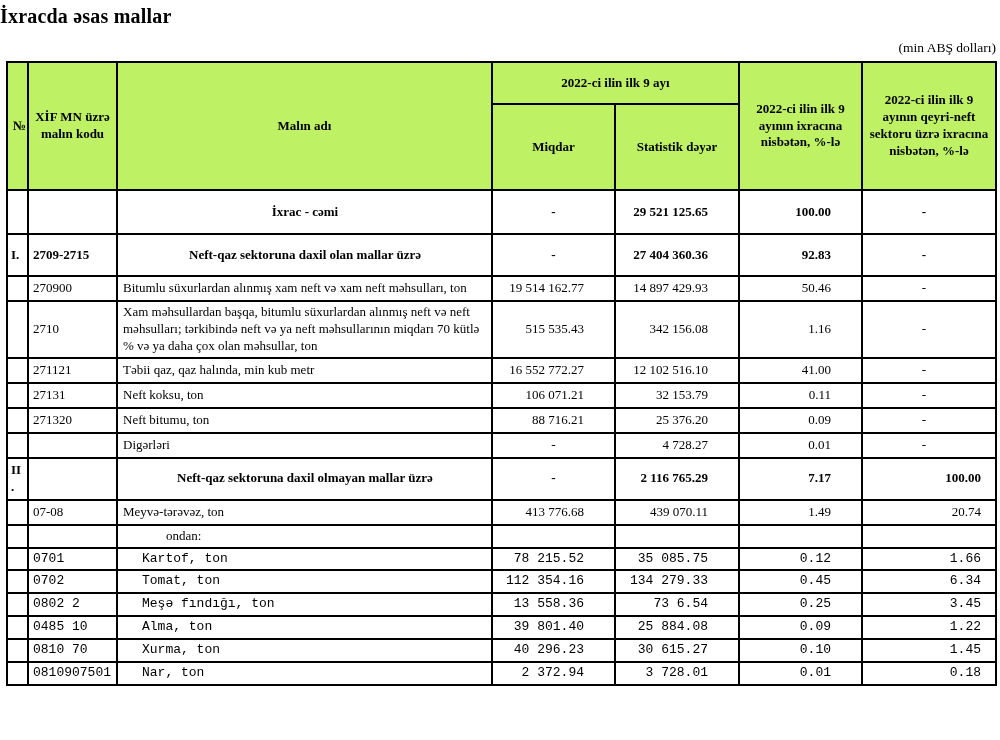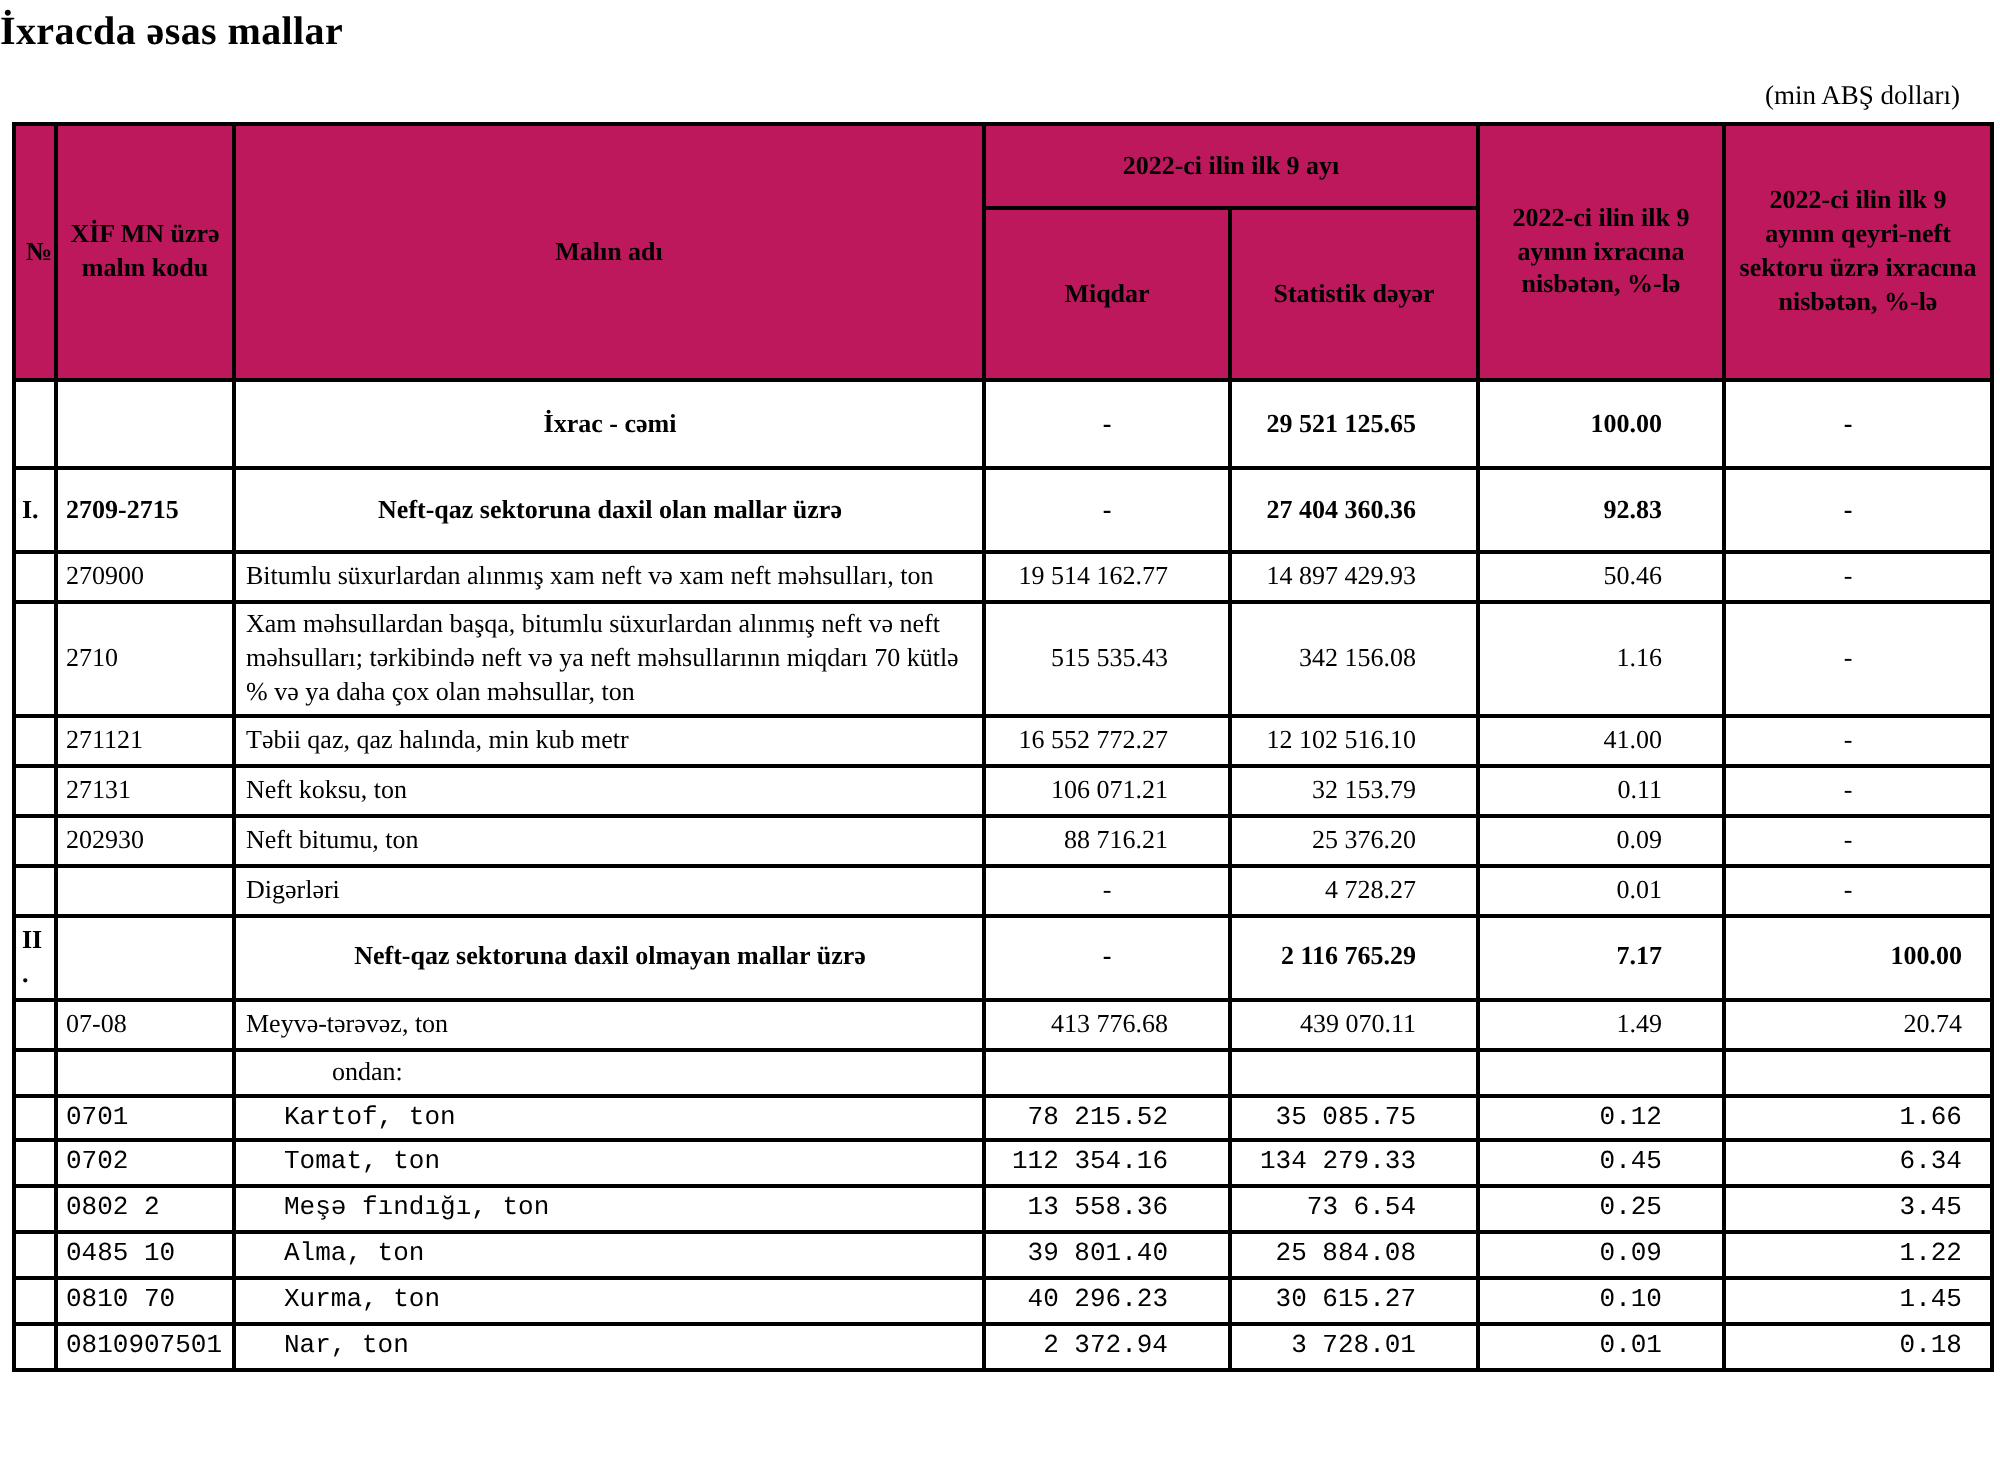--- a/index.html
+++ b/index.html
@@ -12,39 +12,39 @@
   }
   .page-title {
     font-weight: bold;
     font-size: 20px;
     padding-top: 5px;
     letter-spacing: 0.2px;
   }
   .unit-note {
     text-align: right;
     font-size: 13.5px;
-    padding: 12px 20px 5px 0;
+    padding: 12px 4px 5px 0;
   }
   table.export-table {
     border-collapse: collapse;
     table-layout: fixed;
     width: 989px;
     margin-left: 6px;
   }
   .export-table th, .export-table td {
     border: 2px solid #000000;
     font-size: 13px;
     line-height: 1.3;
     vertical-align: middle;
     padding: 2px 4px;
     overflow: hidden;
     word-wrap: break-word;
   }
   .export-table th {
-    background: #be185d;
+    background: #bef264;
     font-weight: bold;
     text-align: center;
     padding: 2px 5px;
   }
   tr.hdr-top { height: 42px; }
   tr.hdr-sub { height: 86px; }
 
   td.cell-no { padding-left: 3px; text-align: left; }
   td.cell-code { padding-left: 4px; text-align: left; }
   td.cell-name { padding-left: 5px; text-align: left; }
@@ -143,21 +143,21 @@
     <td class="cell-no"></td>
     <td class="cell-code">27131</td>
     <td class="cell-name">Neft koksu, ton</td>
     <td class="num">106 071.21</td>
     <td class="num">32 153.79</td>
     <td class="num">0.11</td>
     <td class="num last dash">-</td>
   </tr>
       <tr class="row-item">
     <td class="cell-no"></td>
-    <td class="cell-code">202930</td>
+    <td class="cell-code">271320</td>
     <td class="cell-name">Neft bitumu, ton</td>
     <td class="num">88 716.21</td>
     <td class="num">25 376.20</td>
     <td class="num">0.09</td>
     <td class="num last dash">-</td>
   </tr>
       <tr class="row-item">
     <td class="cell-no"></td>
     <td class="cell-code"></td>
     <td class="cell-name">Digərləri</td>

